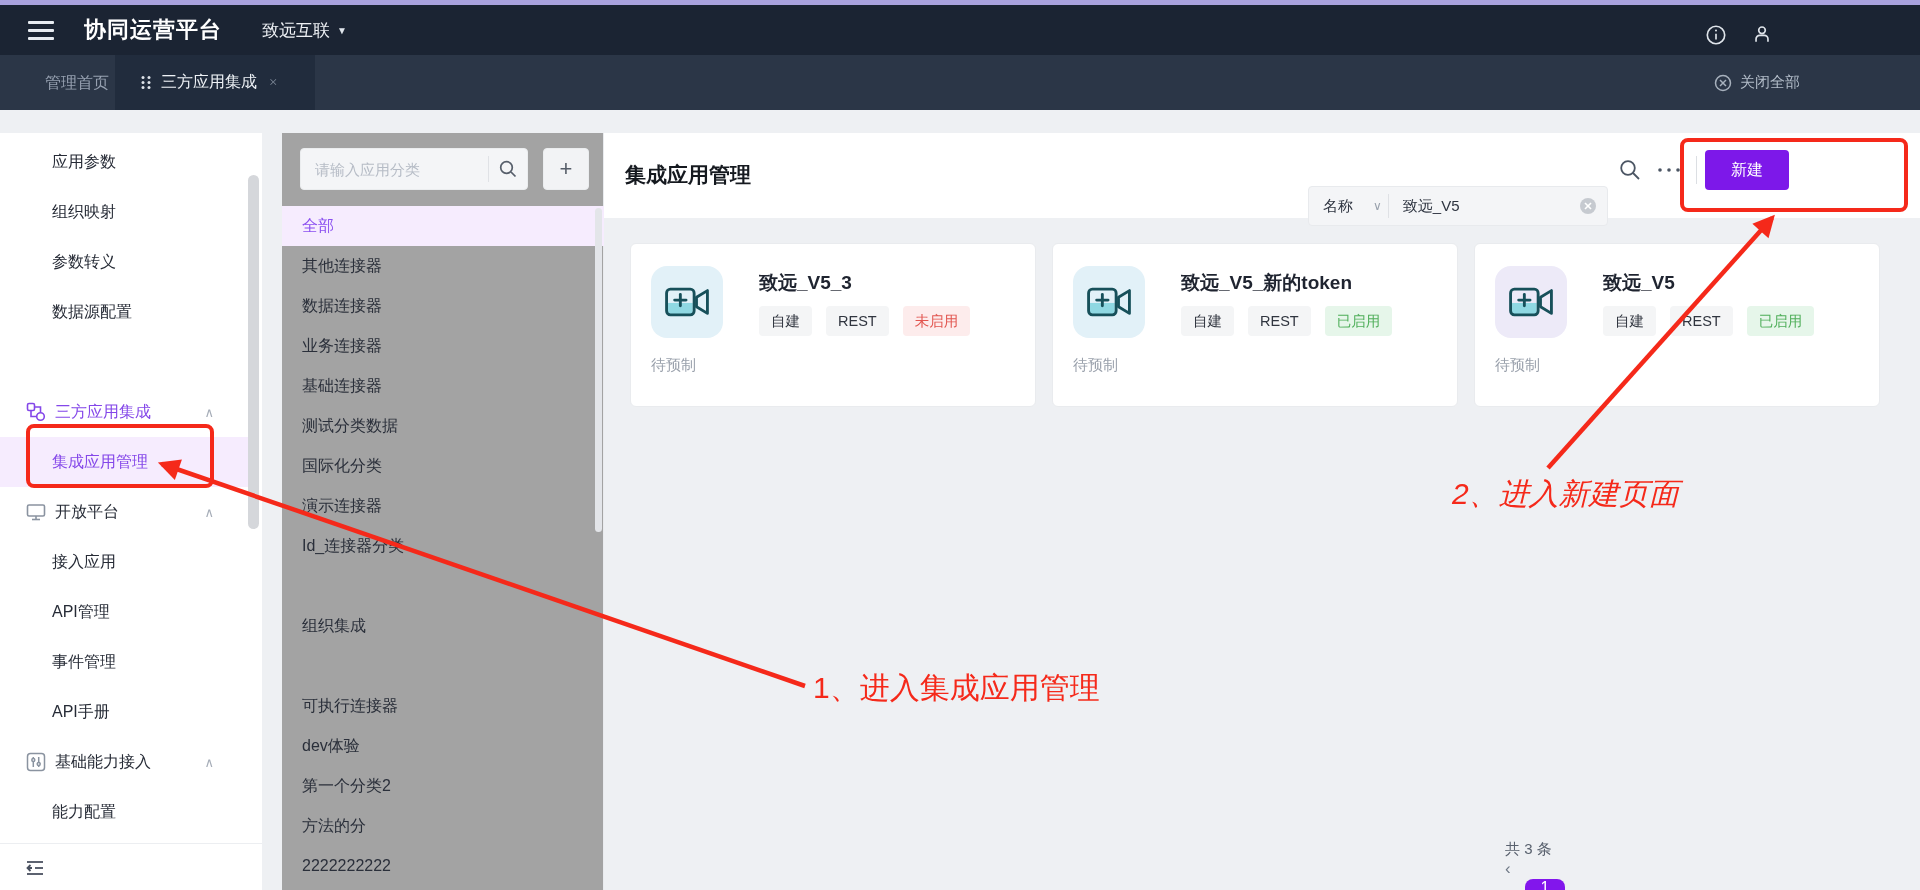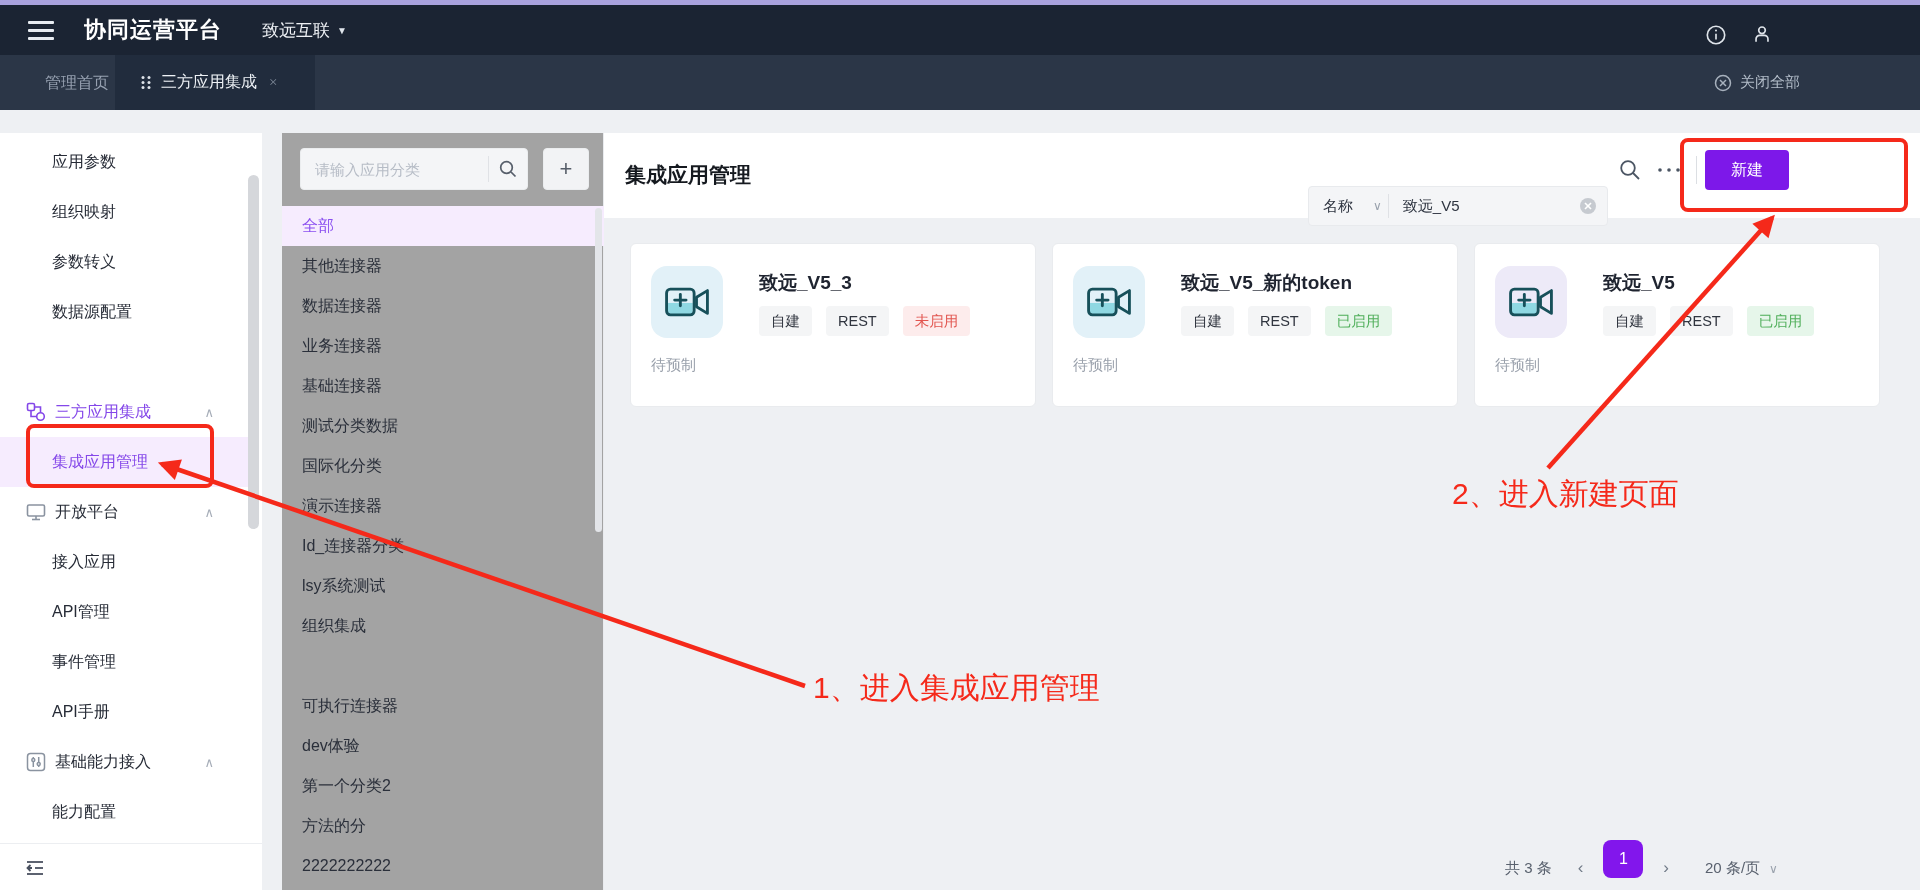--- a/index.html
+++ b/index.html
@@ -73,21 +73,21 @@
   .card-icon.blue { background:#e2f1f8; }
   .card-icon.lavender { background:#edeaf8; }
   .card-title { position:absolute; left:128px; top:26px; font-size:19px; font-weight:bold; color:#1f2430; white-space:nowrap; }
   .card-tags { position:absolute; left:128px; top:62px; display:flex; }
   .tag { display:inline-flex; align-items:center; height:30px; padding:0 12px; border-radius:4px; background:#f4f5f6; color:#30353f; font-size:14.5px; margin-right:14px; }
   .tag.red { background:#fdecec; color:#e2554f; }
   .tag.green { background:#e6f6ea; color:#50af5b; }
   .card-footer { position:absolute; left:20px; top:112px; font-size:15px; color:#9aa1ac; }
 
   
-  .pagination { position:absolute; left:1505px; top:840px; height:38px; display:flex; align-items:flex-end; }
+  .pagination { position:absolute; left:1505px; top:840px; height:38px; display:flex; align-items:flex-start;flex-direction:column; }
   .pg-total { color:#59616e; font-size:15px; margin-right:26px; }
   .pg-chev { color:#707a87; font-size:17px; cursor:pointer; }
   .pg-box { width:40px; height:38px; margin:0 20px; background:#8216ec; color:#ffffff; border-radius:8px; display:flex; align-items:center; justify-content:center; font-size:16px; cursor:pointer; }
   .pg-size { margin-left:36px; color:#59616e; font-size:15px; cursor:pointer; }
   .pg-size-caret { margin-left:9px; color:#9aa2ad; font-size:12px; }
 
   
   .anno-layer { position:absolute; left:0; top:0; width:1920px; height:890px; pointer-events:none; z-index:50; }
   .red-box { position:absolute; border:4px solid #f5291a; border-radius:8px; pointer-events:none; z-index:52; }
   .anno-text { position:absolute; color:#f5291a; font-size:30px; z-index:52; pointer-events:none; white-space:nowrap; }
@@ -216,21 +216,20 @@
 
   <div class="cat-row active" style="top:73px">全部</div>
   <div class="cat-row" style="top:113px">其他连接器</div>
   <div class="cat-row" style="top:153px">数据连接器</div>
   <div class="cat-row" style="top:193px">业务连接器</div>
   <div class="cat-row" style="top:233px">基础连接器</div>
   <div class="cat-row" style="top:273px">测试分类数据</div>
   <div class="cat-row" style="top:313px">国际化分类</div>
   <div class="cat-row" style="top:353px">演示连接器</div>
   <div class="cat-row" style="top:393px">Id_连接器分类</div>
-  <div class="cat-row" style="top:433px">lsy系统测试</div>
   <div class="cat-row" style="top:473px">组织集成</div>
   <div class="cat-row" style="top:593px">dev体验</div>
   <div class="cat-row" style="top:553px">可执行连接器</div>
   <div class="cat-row" style="top:633px">第一个分类2</div>
   <div class="cat-row" style="top:673px">方法的分</div>
   <div class="cat-row" style="top:713px">2222222222</div>
   <div class="cat-scroll"></div>
 </div>
 
 <div class="main-header">
@@ -341,13 +340,13 @@
     <marker id="ah" viewBox="0 0 12 12" refX="9" refY="6" markerWidth="26" markerHeight="26" orient="auto" markerUnits="userSpaceOnUse">
       <path d="M1,1 L11,6 L1,11 z" fill="#f5291a"></path>
     </marker>
   </defs>
   <line x1="805" y1="686" x2="162" y2="464" stroke="#f5291a" stroke-width="4.5" marker-end="url(#ah)"></line>
   <line x1="1548" y1="468" x2="1772" y2="218" stroke="#f5291a" stroke-width="4.5" marker-end="url(#ah)"></line>
 </svg>
 <div class="red-box" style="left:26px; top:424px; width:188px; height:64px;"></div>
 <div class="red-box" style="left:1680px; top:138px; width:228px; height:74px;"></div>
 <div class="anno-text" style="left:813px; top:668px;">1、进入集成应用管理</div>
-<div class="anno-text" style="left:1452px; top:474px;">2、进入新建页面</div>
+<div class="anno-text" style="left:1452px; top:474px;font-style:italic;">2、进入新建页面</div>
 
 </body></html>

